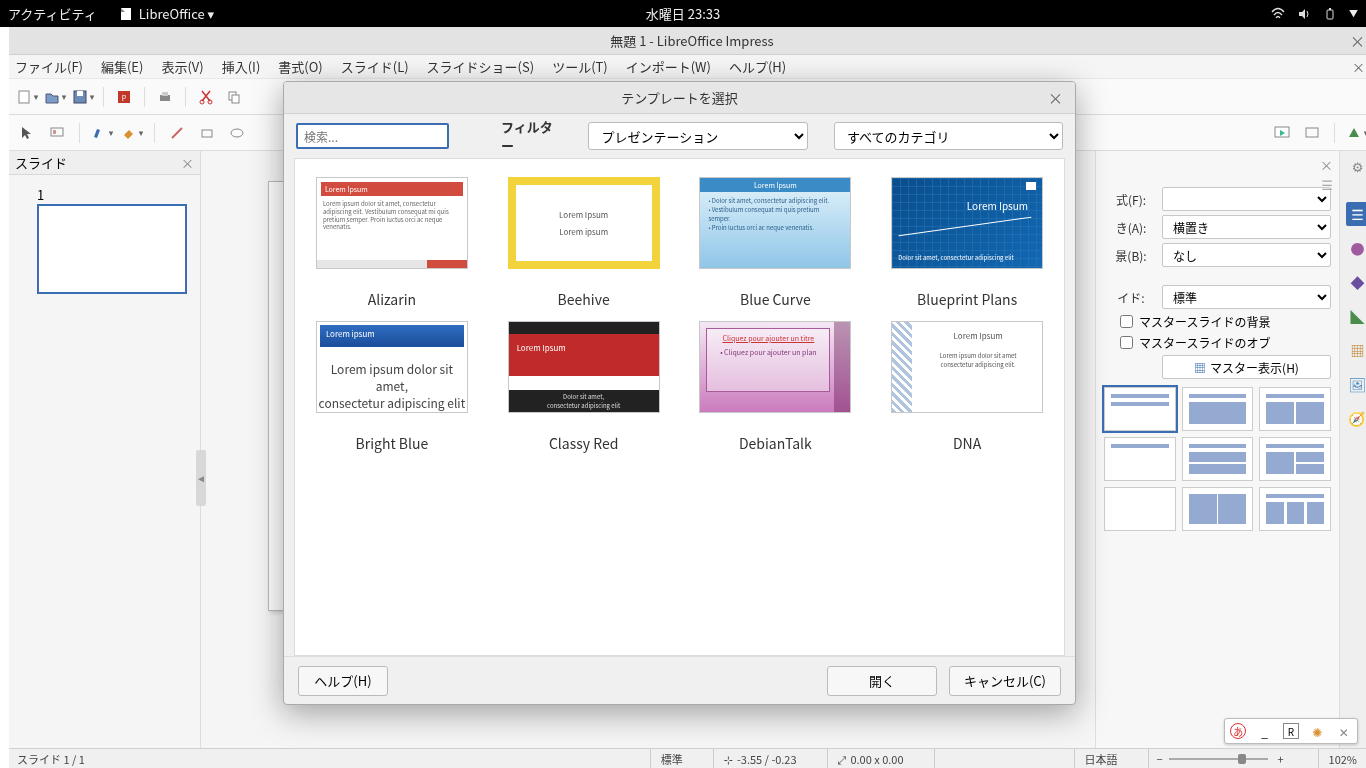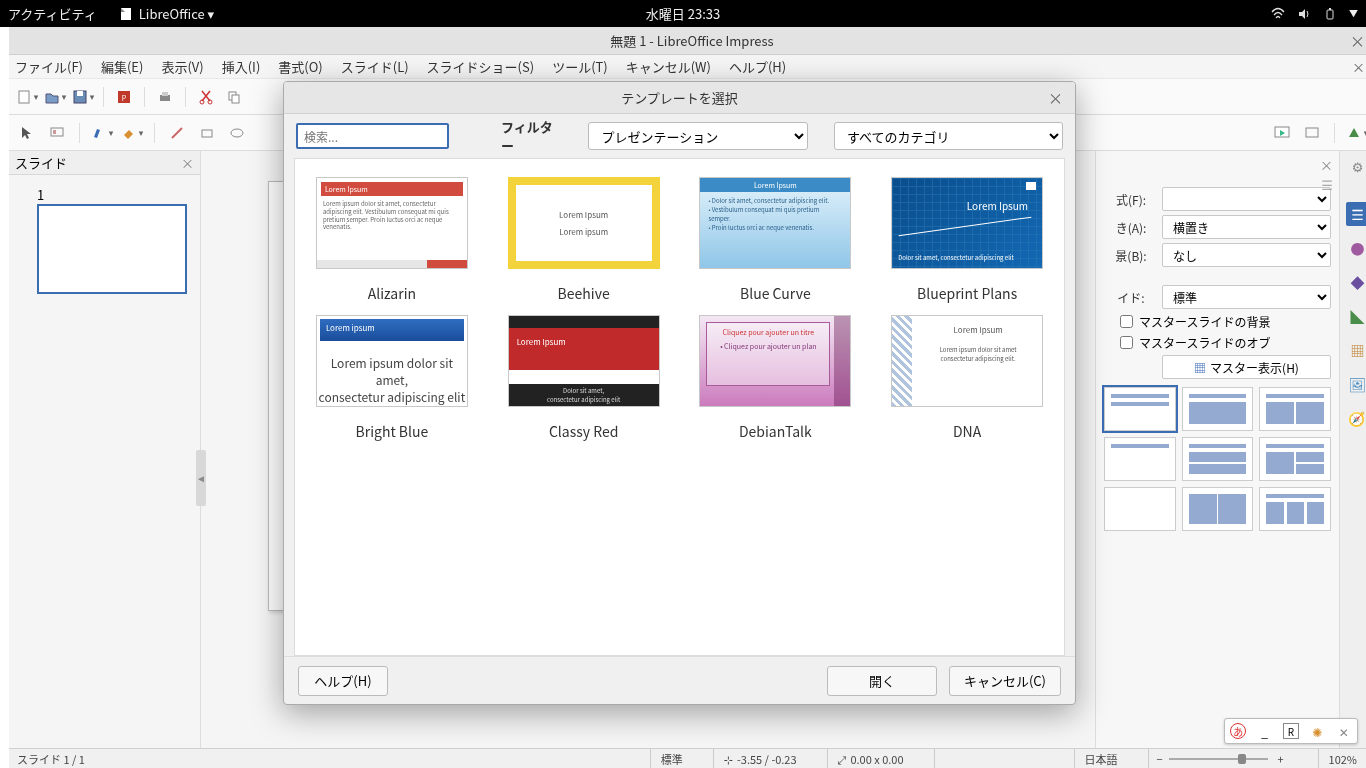--- a/index.html
+++ b/index.html
@@ -66,21 +66,21 @@
 .dlg-title .x { position:absolute; right:12px; font-size:15px; color:#666; cursor:pointer; }
 .dlg-filters { height:44px; display:flex; align-items:center; padding:0 12px; gap:26px; }
 .dlg-filters input { width:160px; height:26px; border:2px solid #3b6db3; border-radius:2px; padding:0 6px; font-size:12px; }
 .dlg-filters .lbl { font-size:13px; color:#333; font-weight:bold; }
 .dlg-filters select { height:28px; border:1px solid #bbb; border-radius:3px; padding:0 8px; font-size:13px; background:#fff; }
 .dlg-filters .sel-wide { width:230px; }
 .dlg-filters .sel-wide2 { width:240px; }
 
 .dlg-body { flex:1; background:#fff; margin:0 10px; border:1px solid #dcdcdc; overflow-y:auto; overflow-x:hidden; padding:18px 10px 4px; }
 .tmpl-grid { display:grid; grid-template-columns:repeat(4, 1fr); gap:12px 18px; }
-.tmpl { display:flex; flex-direction:column; align-items:center; gap:14px; cursor:pointer; }
+.tmpl { display:flex; flex-direction:column; align-items:center; gap:20px; cursor:pointer; }
 .tmpl .thumb { width:152px; height:92px; border:1px solid #c8c8c8; background:#fff; position:relative; overflow:hidden; }
 .tmpl .name { font-size:14px; color:#333; }
 
 
 .t-alizarin .tbar { position:absolute; left:4px; top:4px; right:4px; height:14px; background:#d14b3e; color:#fff; font-size:7px; padding:2px 4px;}
 .t-alizarin .txt { position:absolute; left:6px; top:22px; right:6px; font-size:6px; color:#666; line-height:1.3;}
 .t-alizarin .bot { position:absolute; left:0; right:0; bottom:0; height:8px; background:#e6e6e6;}
 .t-alizarin .botred { position:absolute; right:0; bottom:0; width:40px; height:8px; background:#d14b3e;}
 
 .t-beehive { border:8px solid #f3d33c !important; }
@@ -171,21 +171,21 @@
 
   <div class="menubar">
     <span>ファイル(F)</span>
     <span>編集(E)</span>
     <span>表示(V)</span>
     <span>挿入(I)</span>
     <span>書式(O)</span>
     <span>スライド(L)</span>
     <span>スライドショー(S)</span>
     <span>ツール(T)</span>
-    <span>キャンセル(W)</span>
+    <span>インポート(W)</span>
     <span>ヘルプ(H)</span>
     <span class="close-x">×</span>
   </div>
 
   <div class="toolbar">
     <span class="tb-btn tb-drop">
         <svg width="16" height="16">
           <rect x="3" y="2" width="10" height="12" fill="#fff" stroke="#888"></rect>
         </svg>
       </span>
@@ -500,21 +500,21 @@
           <div class="top"></div>
           <div class="red">Lorem Ipsum</div>
           <div class="bot" style="white-space:pre-line">Dolor sit amet,
 consectetur adipiscing elit</div>
         </div>
         <span class="name">Classy Red</span>
       </div>
       <div class="tmpl">
         <div class="thumb t-debiantalk">
           <div class="box">
-              <div style="color:#c33;">Cliquez pour ajouter un titre</div>
+              <div style="color:#c33;text-decoration:underline">Cliquez pour ajouter un titre</div>
               <div style="margin-top:4px">• Cliquez pour ajouter un plan</div>
             </div>
           <div class="side"></div>
         </div>
         <span class="name">DebianTalk</span>
       </div>
       <div class="tmpl">
         <div class="thumb t-dna">
           <div class="strip"></div>
           <div class="c">

